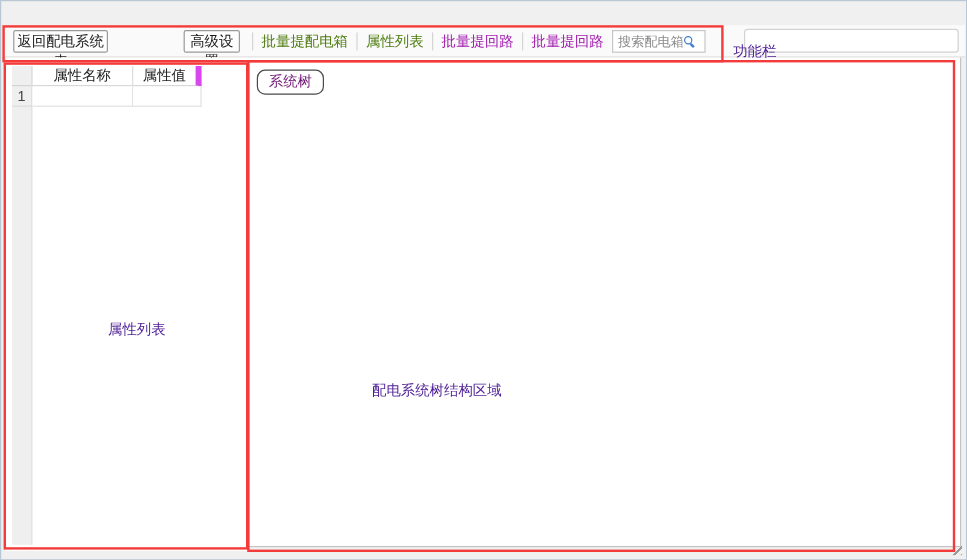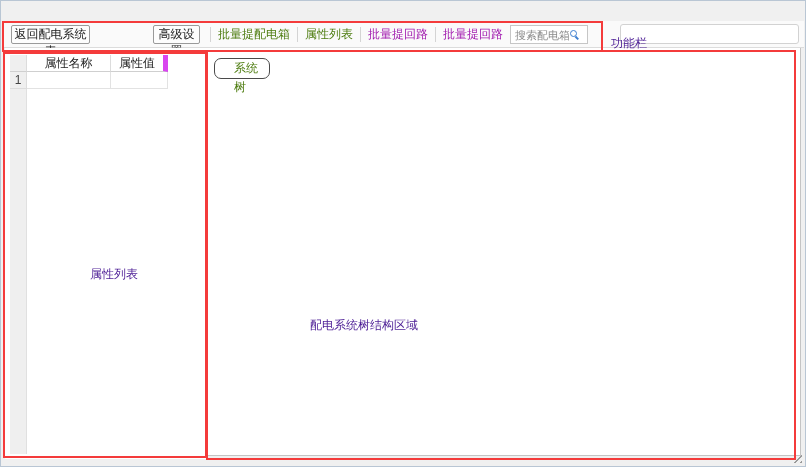--- a/index.html
+++ b/index.html
@@ -40,21 +40,21 @@
   .trow { display:flex; }
   .tcell { height:17px; line-height:16px; text-align:center; overflow:hidden; white-space:nowrap; }
   .hcell { border-bottom:1px solid #cfcfcf; color:#222; }
   .corner { width:17px; background:#efefef; border-right:1px solid #dcdcdc; }
   .c-name { width:84px; border-right:1px solid #dcdcdc; }
   .c-val  { width:57px; border-right:5px solid #d946ef; }
   .rnum { width:17px; background:#efefef; border-right:1px solid #dcdcdc; border-bottom:1px solid #dcdcdc; color:#444; }
   .dcell { background:#fff; border-right:1px solid #e2e2e2; border-bottom:1px solid #e2e2e2; }
 
   .main-panel { position:absolute; left:206px; top:47px; width:594px; height:408px; background:#ffffff; border-right:1px solid #c4c4c4; border-bottom:1px solid #c4c4c4; }
-  .tree-node { position:absolute; left:7px; top:10px; width:56px; height:21px; border:1px solid #4a4a4a; border-radius:7px; font-size:12px; color:#4d7c0f; line-height:19px; padding-left:19px; background:#fff; cursor:pointer; }
+  .tree-node { position:absolute; left:7px; top:10px; width:56px; height:21px; border:1px solid #4a4a4a; border-radius:7px; font-size:12px; color:#701a75; line-height:19px; padding-left:9px; background:#fff; cursor:pointer; }
 
   .resize-grip { position:absolute; right:3px; bottom:3px; width:10px; height:10px; clip-path:polygon(100% 0,100% 100%,0 100%); background:repeating-linear-gradient(315deg,#9a9a9a 0 1.5px,transparent 1.5px 4.5px); cursor:nwse-resize; }
 
   
   .anno { position:absolute; border:2px solid #f43b3b; pointer-events:none; z-index:50; }
   .anno-box-toolbar { left:2px; top:21px; width:601px; height:31px; }
   .anno-box-left { left:3px; top:52px; width:204px; height:406px; }
   .anno-box-main { left:206px; top:50px; width:590px; height:410px; }
   .anno-label { position:absolute; color:#4c1d95; font-size:12px; pointer-events:none; z-index:51; white-space:nowrap;font-family:Liberation Mono, monospace; }
   .anno-label-toolbar { left:611px; top:35px; }

